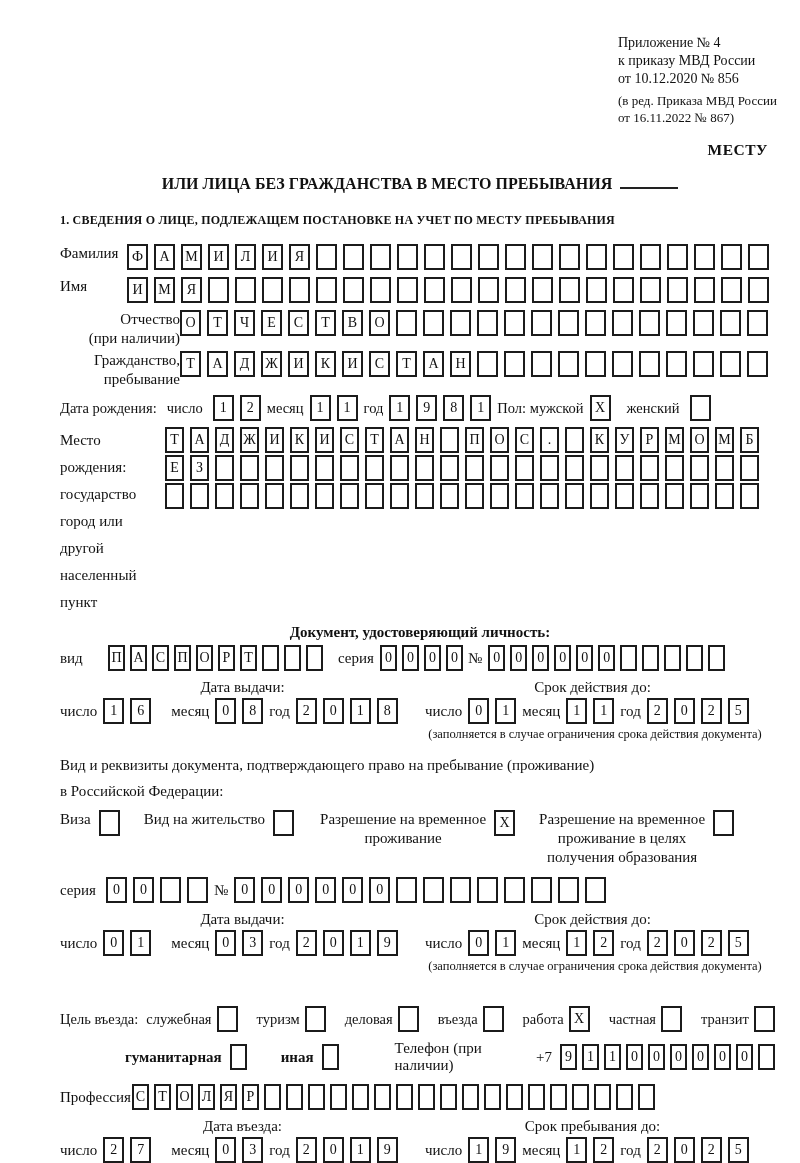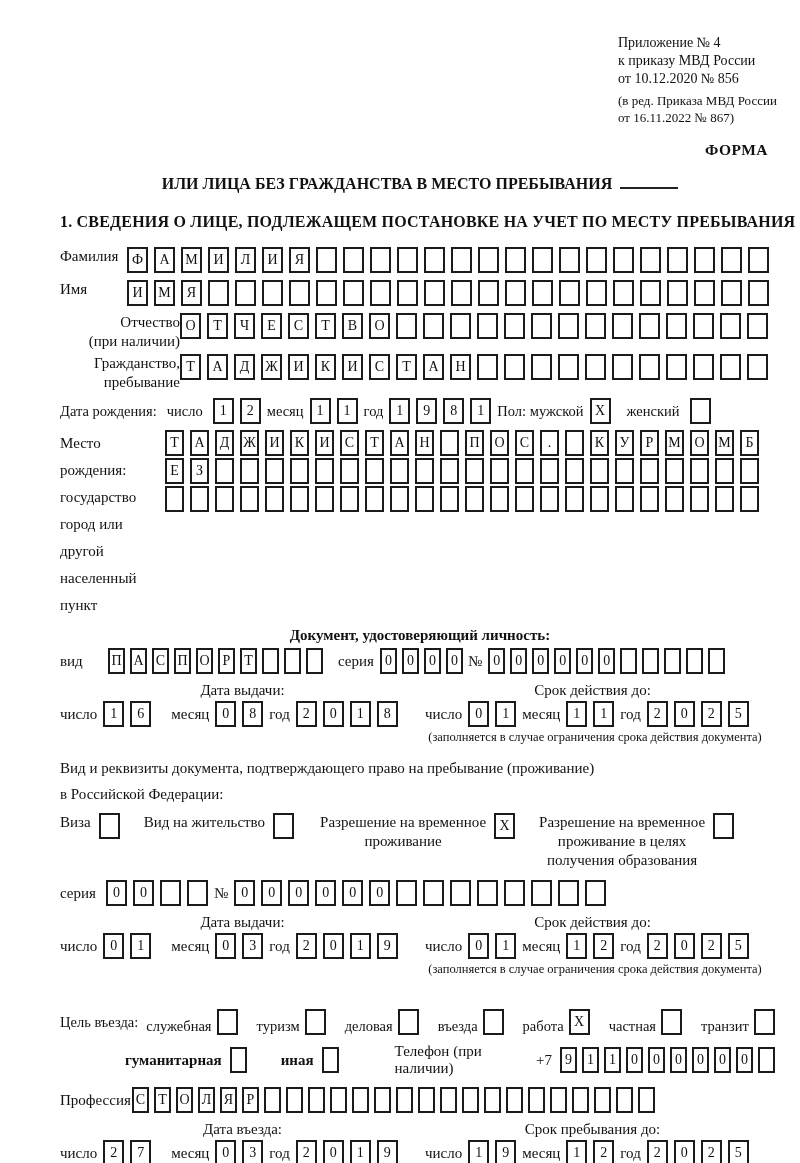--- a/index.html
+++ b/index.html
@@ -12,21 +12,21 @@
   .page { padding:34px 20px 30px 60px; width:800px; height:1163px; }
 
   
   .hdr-block { margin-left:558px; line-height:18px; font-size:14px; }
   .hdr-amend { margin-left:558px; margin-top:5px; line-height:16.5px; font-size:13px; }
   .forma { text-align:right; padding-right:12px; margin-top:15px; font-weight:bold; font-size:15.5px; letter-spacing:.5px; }
 
   
   .title { margin-top:14px; text-align:center; font-weight:bold; font-size:16px; line-height:22px; }
   .blank-line { display:inline-block; width:58px; border-bottom:2px solid #222; height:14px; margin-left:8px; }
-  .sec-head { margin-top:18px; font-weight:bold; font-size:16px; letter-spacing:.2px; white-space:nowrap; }
+  .sec-head { margin-top:18px; font-weight:bold; font-size:12px; letter-spacing:.2px; white-space:nowrap; }
 
   
   .row { display:flex; align-items:flex-start; }
   .lbl { flex:none; line-height:19px;font-family:Liberation Serif, serif; }
   .boxes { display:flex; flex:none; }
   .box {
     flex:none; width:21px; height:26px; border:2px solid #1b1b1b; margin-right:6px;
     display:flex; align-items:center; justify-content:center;
     font-size:14px; background:#fff;
   }
@@ -49,21 +49,21 @@
   .small-note { font-size:12.5px; margin-top:3px; white-space:nowrap; margin-left:-60px; text-align:center; width:460px; }
 
   
   .res-opts { display:flex; margin-top:6px; align-items:flex-start; }
   .opt { display:flex; align-items:flex-start; margin-right:14px; }
   .opt .optlines { text-align:center; line-height:19px; margin-right:8px; }
   .opt .box { margin-right:0; }
 
   
   .purpose { margin-top:32px; display:flex; align-items:center; font-size:14.5px; }
-  .purpose .pair { display:flex; align-items:flex-end; margin-right:9px; }
+  .purpose .pair { display:flex; align-items:center; margin-right:9px; }
   .purpose .pair span { margin-right:5px; }
   .purpose-2 { margin-top:8px; display:flex; align-items:center; padding-left:65px; font-size:15px; }
   .purpose-2 .pair { display:flex; align-items:center; margin-right:18px;font-weight:bold; }
   .purpose-2 .pair span { margin-right:8px; }
   .phone-lbl { margin:0 14px 0 22px; }
   .plus7 { margin-right:8px; }
 
   .center-bold { text-align:center; font-weight:bold; margin-top:8px; }
   .intro { margin-top:10px; line-height:26px; }
 
@@ -77,21 +77,21 @@
 
   <div class="hdr-block">
     <div>Приложение № 4</div>
     <div>к приказу МВД России</div>
     <div>от 10.12.2020 № 856</div>
   </div>
   <div class="hdr-amend">
     <div>(в ред. Приказа МВД России</div>
     <div>от 16.11.2022 № 867)</div>
   </div>
-  <div class="forma">ФОРМА</div>
+  <div class="forma">МЕСТУ</div>
 
   <div class="title">
     <div><span>ИЛИ ЛИЦА БЕЗ ГРАЖДАНСТВА В МЕСТО ПРЕБЫВАНИЯ</span><span class="blank-line"></span></div>
   </div>
 
   <div class="sec-head">1. СВЕДЕНИЯ О ЛИЦЕ, ПОДЛЕЖАЩЕМ ПОСТАНОВКЕ НА УЧЕТ ПО МЕСТУ ПРЕБЫВАНИЯ</div>
 
   <div class="row" style="margin-top:16px;">
     <div class="lbl w67">Фамилия</div>
     <div class="boxes">

